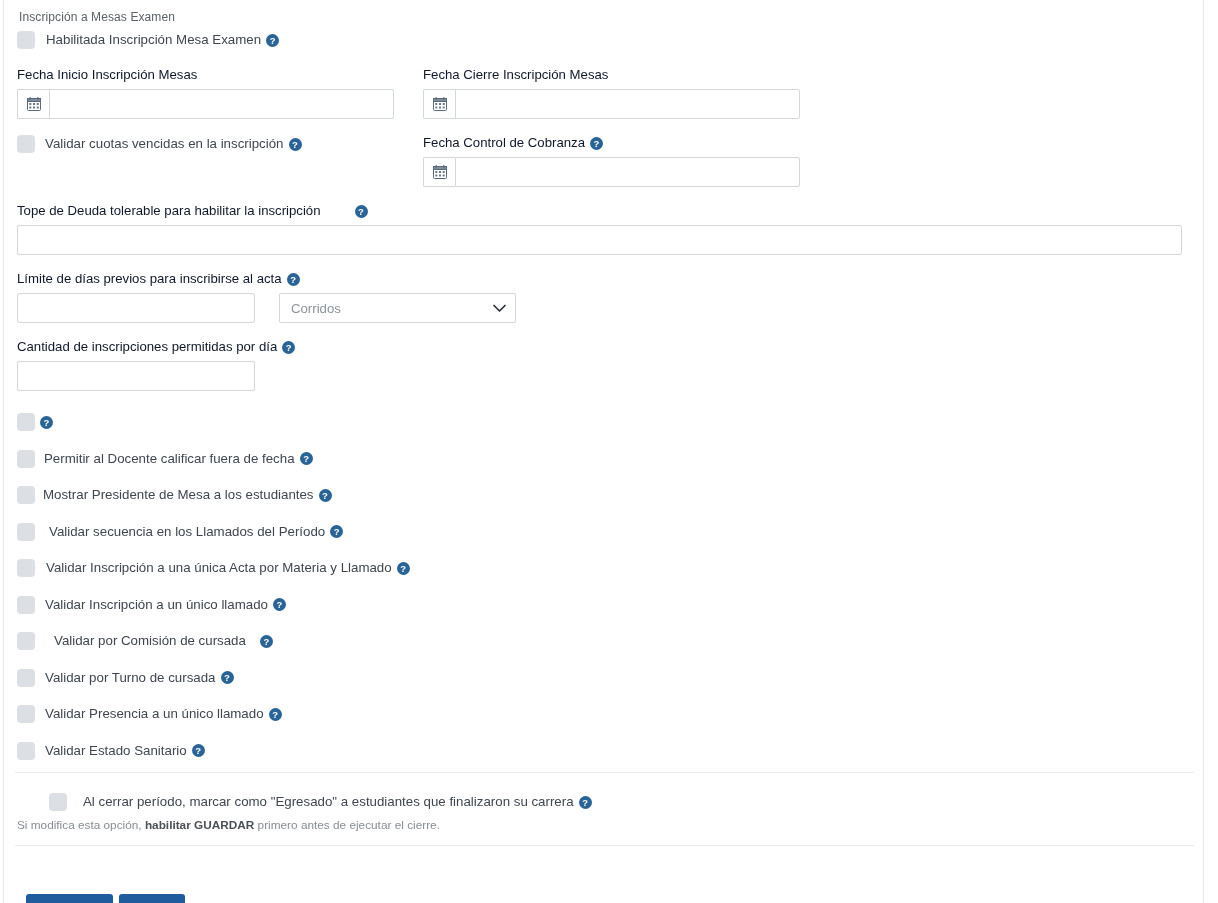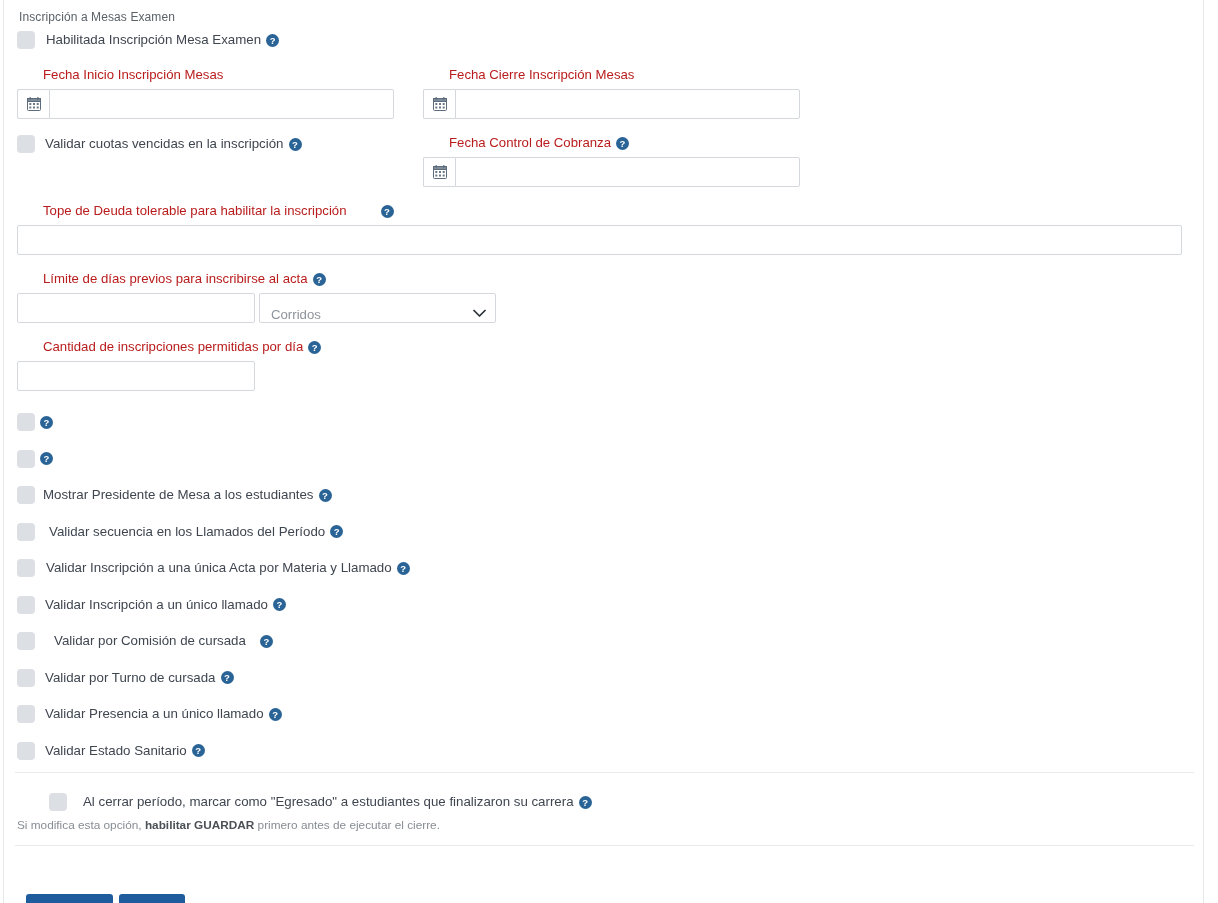--- a/index.html
+++ b/index.html
@@ -65,24 +65,23 @@
     text-align: center;
     vertical-align: 1px;
     margin-left: 5px;
     font-family: "Liberation Sans", sans-serif;
     flex: none;
   }
 
   
   .fld-label {
     font-size: 13.2px;
-    color: #b91c1c;
+    color: #0f172a;
     line-height: 16px;
     white-space: nowrap;
-    margin-left: 26px;
   }
   .inp {
     height: 30px;
     border: 1px solid #d4d8dd;
     background: #fff;
     border-radius: 2px;
   }
   .date-group {
     display: flex;
     height: 30px;
@@ -105,23 +104,24 @@
     background: #fff;
   }
   .cal-ico { display: block; }
 
   .select-box {
     height: 30px;
     border: 1px solid #d4d8dd;
     border-radius: 2px;
     background: #fff;
     display: flex;
-    align-items: flex-end;
+    align-items: center;
     padding: 0 9px 0 11px;
     position: relative;
+    margin-left: 20px;
   }
   .select-txt {
     font-size: 13.2px;
     color: #8d949c;
     flex: 1 1 auto;
     white-space: nowrap;
   }
 
   .divider {
     height: 1px;
@@ -259,20 +259,21 @@
   </div>
   <input class="inp abs" type="text" style="left: 13px; top: 361px; width: 238px;" value="">
 
   <div class="abs" style="left:13px; top:404px;">
     <div class="cb-row" style="height:36.5px;">
       <span class="cb"></span>
       <span class="help">?</span>
     </div>
     <div class="cb-row" style="height:36.5px;">
       <span class="cb"></span>
+      <span class="cb-label" style="margin-left:9px;">Permitir al Docente calificar fuera de fecha</span>
       <span class="help">?</span>
     </div>
     <div class="cb-row" style="height:36.5px;">
       <span class="cb"></span>
       <span class="cb-label" style="margin-left:8px;">Mostrar Presidente de Mesa a los estudiantes</span>
       <span class="help">?</span>
     </div>
     <div class="cb-row" style="height:36.5px;">
       <span class="cb"></span>
       <span class="cb-label" style="margin-left:14px;">Validar secuencia en los Llamados del Período</span>

